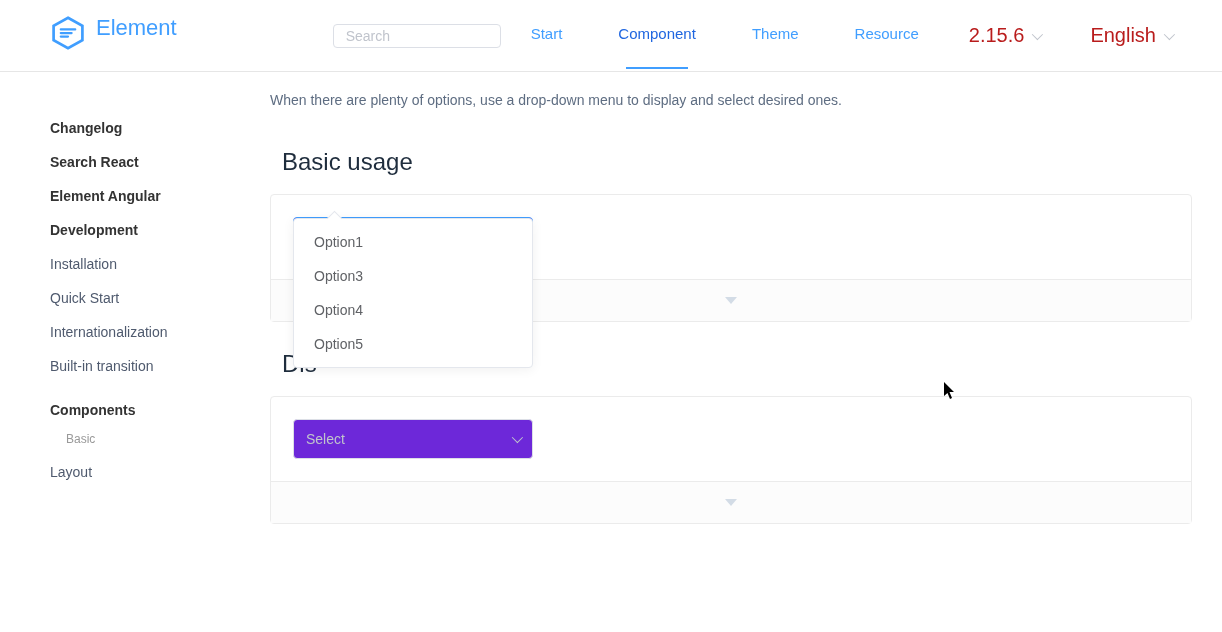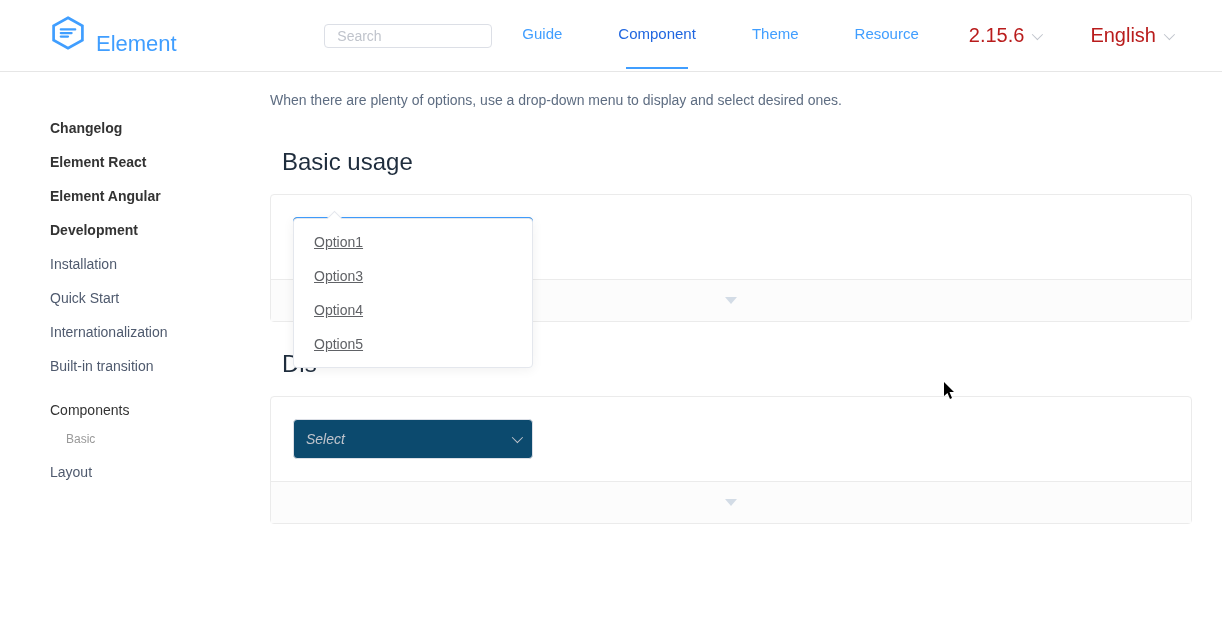--- a/index.html
+++ b/index.html
@@ -15,21 +15,21 @@
   }
   .topbar {
     display: flex;
     align-items: center;
     height: 72px;
     padding: 0 50px;
     border-bottom: 1px solid #e6e6e6;
   }
   .logo {
     display: flex;
-    align-items: flex-end;
+    align-items: flex-start;
     gap: 10px;
     color: #409eff;
     font-size: 22px;
     font-weight: 500;
     width: 290px;
   }
   .logo svg { width: 36px; height: 36px; }
   .search-wrap { margin-right: 30px; }
   .search-input {
     width: 168px;
@@ -97,21 +97,21 @@
     margin: 18px 0;
     cursor: pointer;
   }
   .sidebar .sub {
     color: #4f5a6e;
     margin: 18px 0;
     cursor: pointer;
     font-weight: 400;
   }
   .sidebar .hdr {
-    font-weight: 400;
+    font-weight: 700;
     color: #333;
     margin: 28px 0 14px;
   }
   .sidebar .cat {
     color: #999;
     font-size: 12px;
     margin: 10px 16px;
   }
   .main {
     flex: 1;
@@ -154,22 +154,21 @@
   .el-select {
     width: 240px;
     height: 40px;
     border: 1px solid #dcdfe6;
     border-radius: 4px;
     display: flex;
     align-items: center;
     padding: 0 12px;
     justify-content: space-between;
     cursor: pointer;
-    background: #0c4a6e;
-    font-style: italic;
+    background: #6d28d9;
   }
   .el-select.focused { border-color: #409eff; }
   .el-select .ph { color: #c0c4cc; font-size: 14px; }
   .dropdown-panel {
     position: absolute;
     width: 240px;
     background: #fff;
     border: 1px solid #e4e7ed;
     border-radius: 4px;
     box-shadow: 0 2px 12px 0 rgba(0,0,0,.06);
@@ -187,21 +186,20 @@
     border-top: 1px solid #e4e7ed;
     transform: rotate(45deg);
   }
   .opt {
     padding: 0 20px;
     height: 34px;
     line-height: 34px;
     font-size: 14px;
     color: #606266;
     cursor: pointer;
-    text-decoration: underline;
   }
   .opt.hover { background: #f5f7fa; }
   .cursor-img {
     position: absolute;
     left: 674px;
     top: 310px;
     width: 12px; height: 18px;
     pointer-events: none;
   }
 </style>
@@ -215,40 +213,40 @@
         <polygon points="20,3 36,12 36,28 20,37 4,28 4,12" stroke="#409eff" stroke-width="3" fill="none"></polygon>
         <path d="M12 16 L28 16 M12 20 L24 20 M12 24 L20 24" stroke="#409eff" stroke-width="2.5" stroke-linecap="round"></path>
       </svg>
     </span>
     <span>Element</span>
   </div>
   <div class="search-wrap">
     <input class="search-input" placeholder="Search" style="">
   </div>
   <nav class="nav">
-    <a>Guide</a>
+    <a>Start</a>
     <a class="active">Component</a>
     <a>Theme</a>
     <a>Resource</a>
   </nav>
   <div class="spacer"></div>
   <div class="dd">
     <span>2.15.6</span>
     <span class="chev"></span>
   </div>
   <div class="dd">
     <span>English</span>
     <span class="chev"></span>
   </div>
 </div>
 
 <div class="page">
   <aside class="sidebar">
     <div class="grp-title">Changelog</div>
-    <div class="grp-title">Element React</div>
+    <div class="grp-title">Search React</div>
     <div class="grp-title">Element Angular</div>
     <div class="grp-title">Development</div>
     <div class="sub">Installation</div>
     <div class="sub">Quick Start</div>
     <div class="sub">Internationalization</div>
     <div class="sub">Built-in transition</div>
     <div class="hdr">Components</div>
     <div class="cat">Basic</div>
     <div class="sub">Layout</div>
   </aside>

